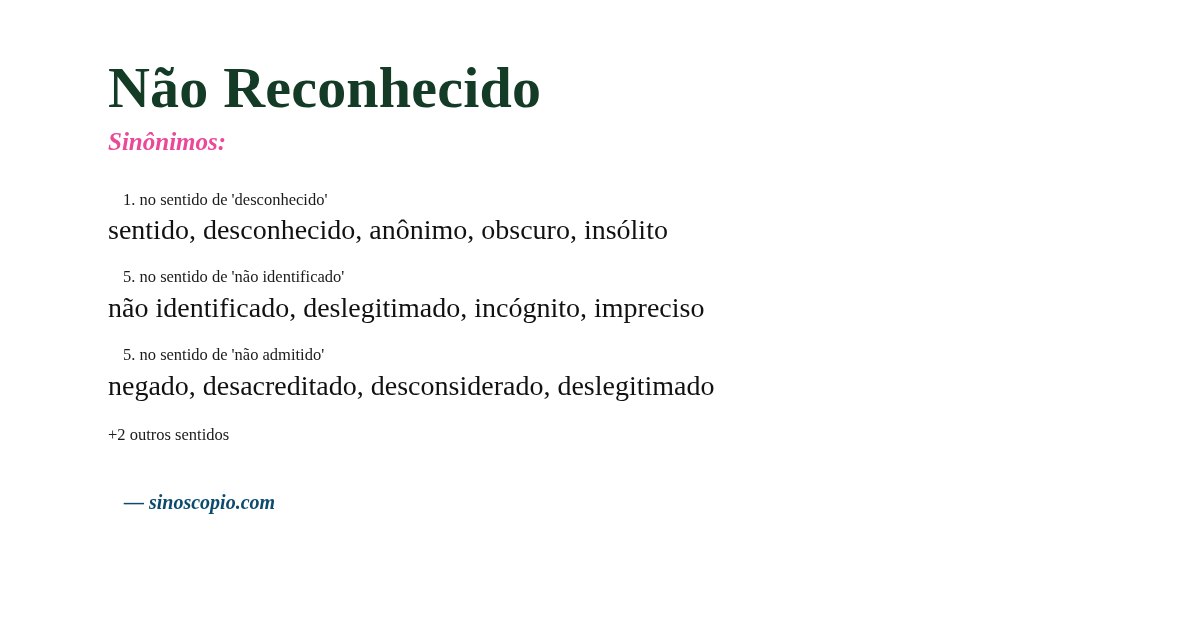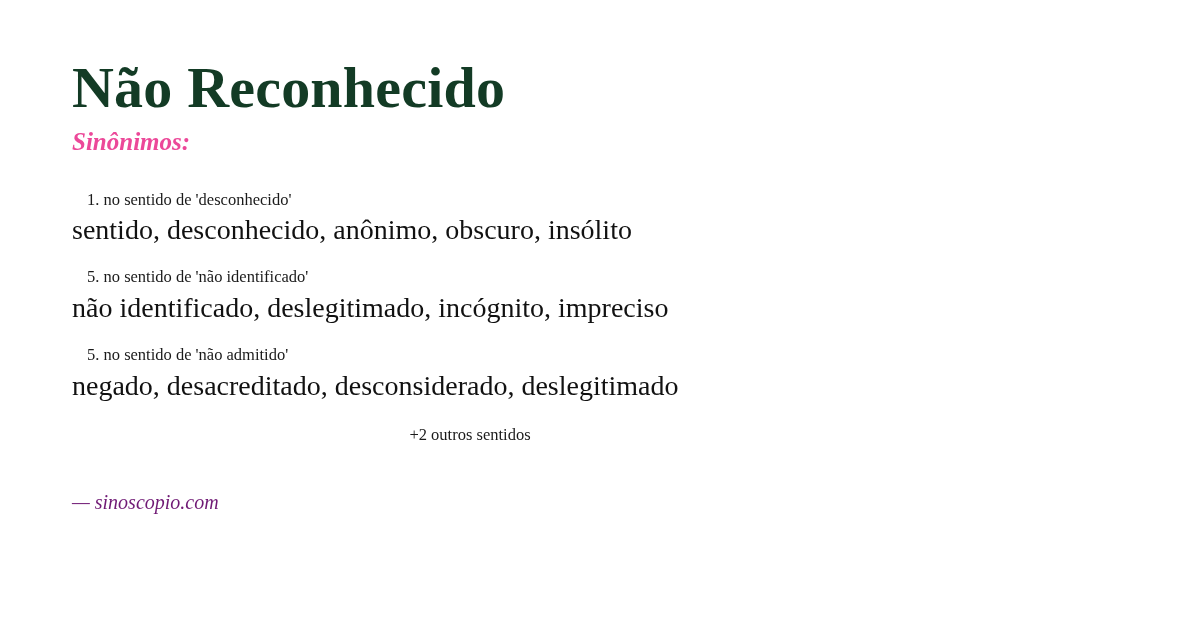--- a/index.html
+++ b/index.html
@@ -11,21 +11,21 @@
     height: 628px;
     background: #ffffff;
     font-family: "Liberation Serif", serif;
     overflow: hidden;
   }
   .page {
     position: relative;
     width: 968px;
     height: 628px;
     box-sizing: border-box;
-    padding: 56px 100px 0 72px;
+    padding: 56px 100px 0 108px;
   }
   .title {
     font-family: "Liberation Serif", serif;
     font-weight: bold;
     font-size: 58px;
     line-height: 1.1;
     color: #133b25;
     margin: 0;
     letter-spacing: 0.2px;
   }
@@ -55,29 +55,28 @@
     font-size: 28px;
     color: #111111;
     margin: 0;
     line-height: 1.25;
   }
   .more {
     font-family: "Liberation Serif", serif;
     font-size: 16.5px;
     color: #1a1a1a;
     margin: 22px 0 0 0;
-    text-align: center;
   }
   .source {
     font-family: "Liberation Serif", serif;
     font-style: italic;
-    font-weight: normal;
+    font-weight: bold;
     font-size: 20px;
-    color: #701a75;
-    margin: 46px 0 0 0;
+    color: #0c4a6e;
+    margin: 46px 0 0 16px;
   }
 </style>
 </head>
 <body>
 
 <div class="page">
 
   <h1 class="title">Não Reconhecido</h1>
   <div class="subtitle">Sinônimos:</div>
 

